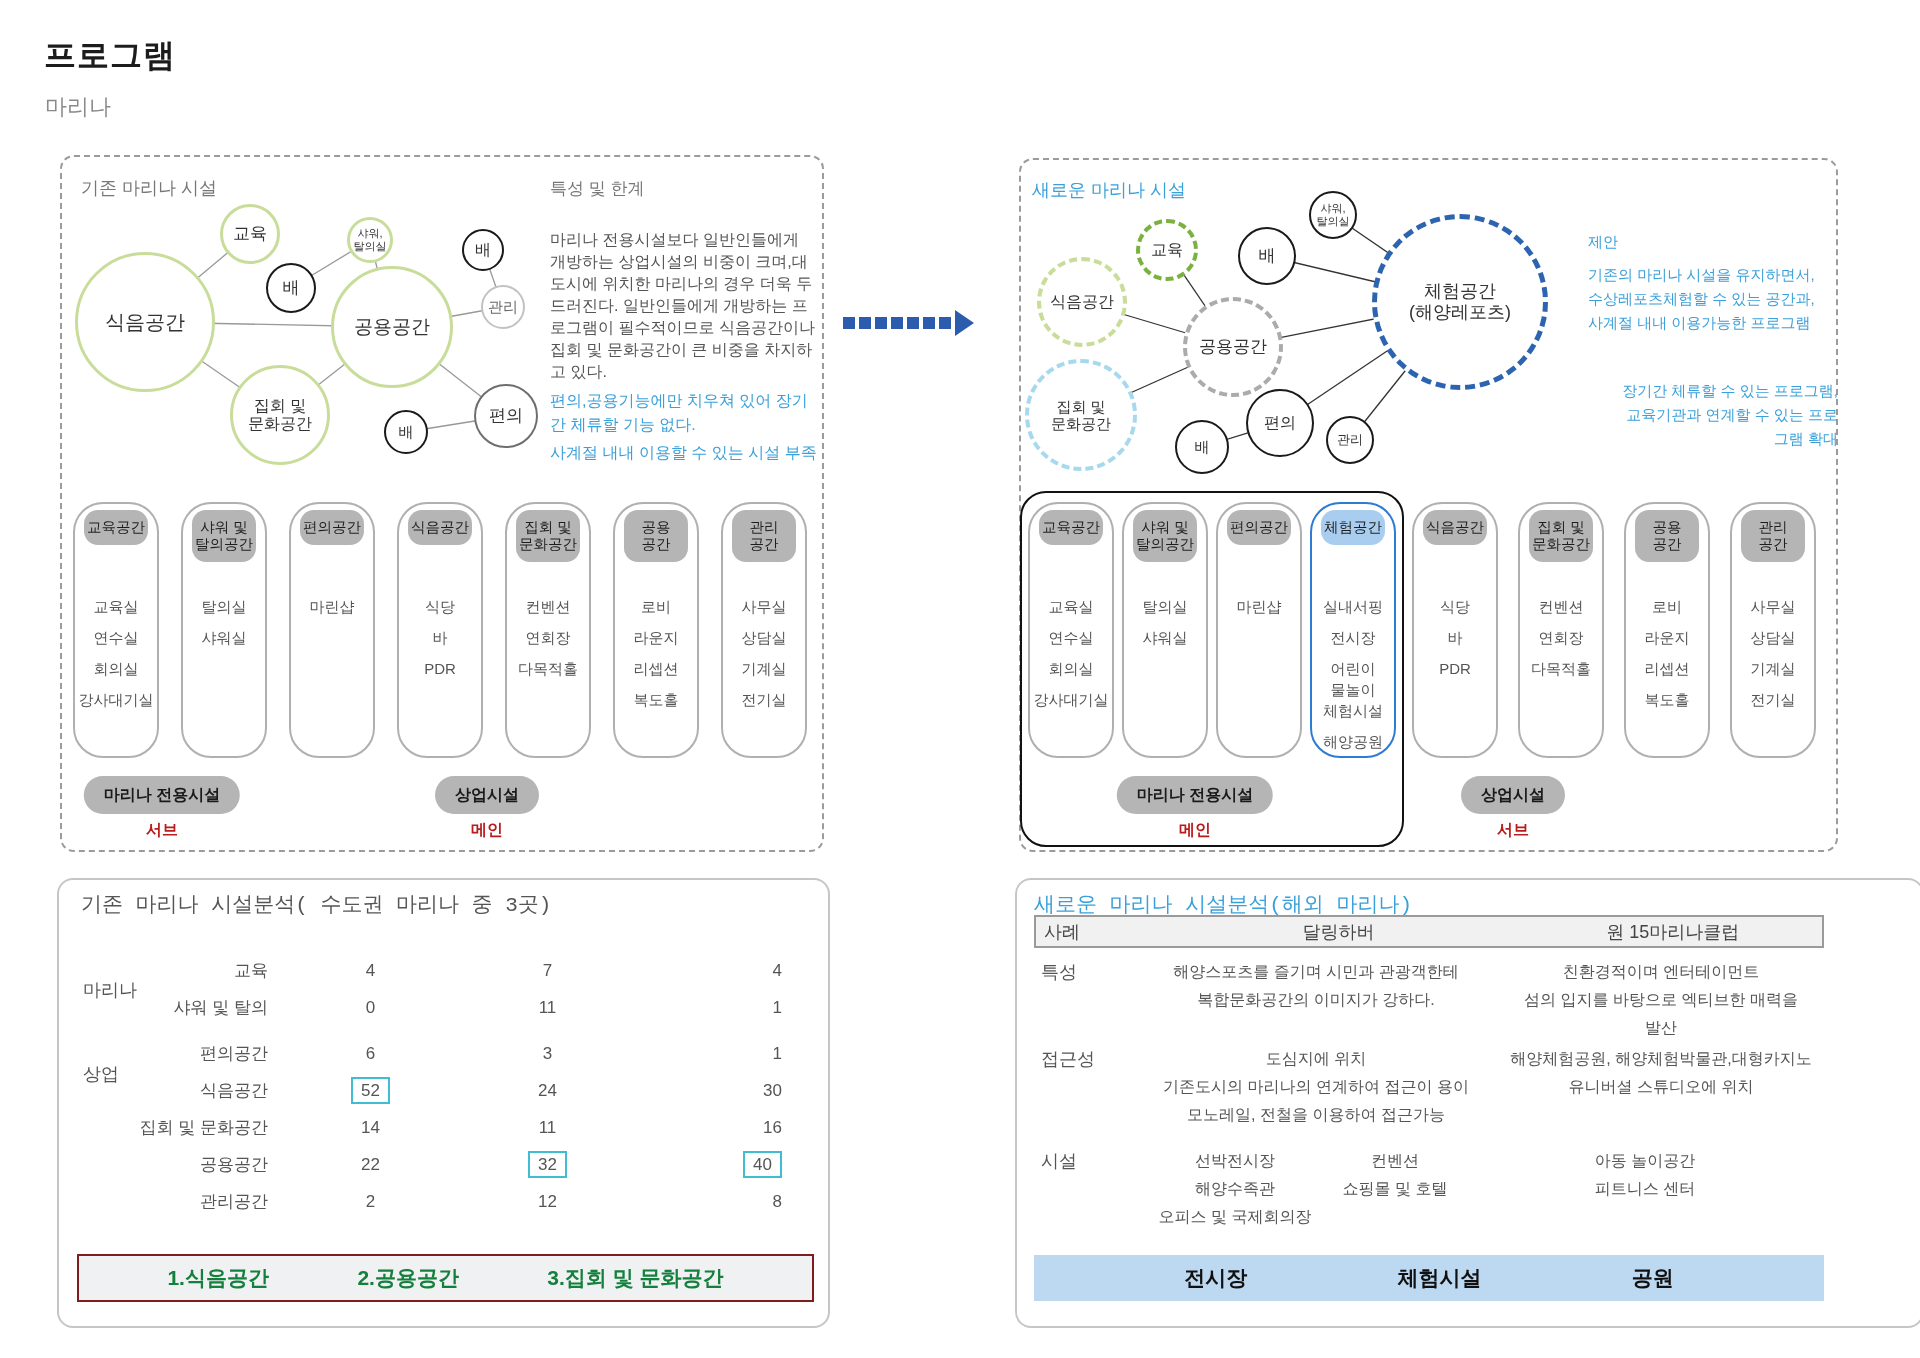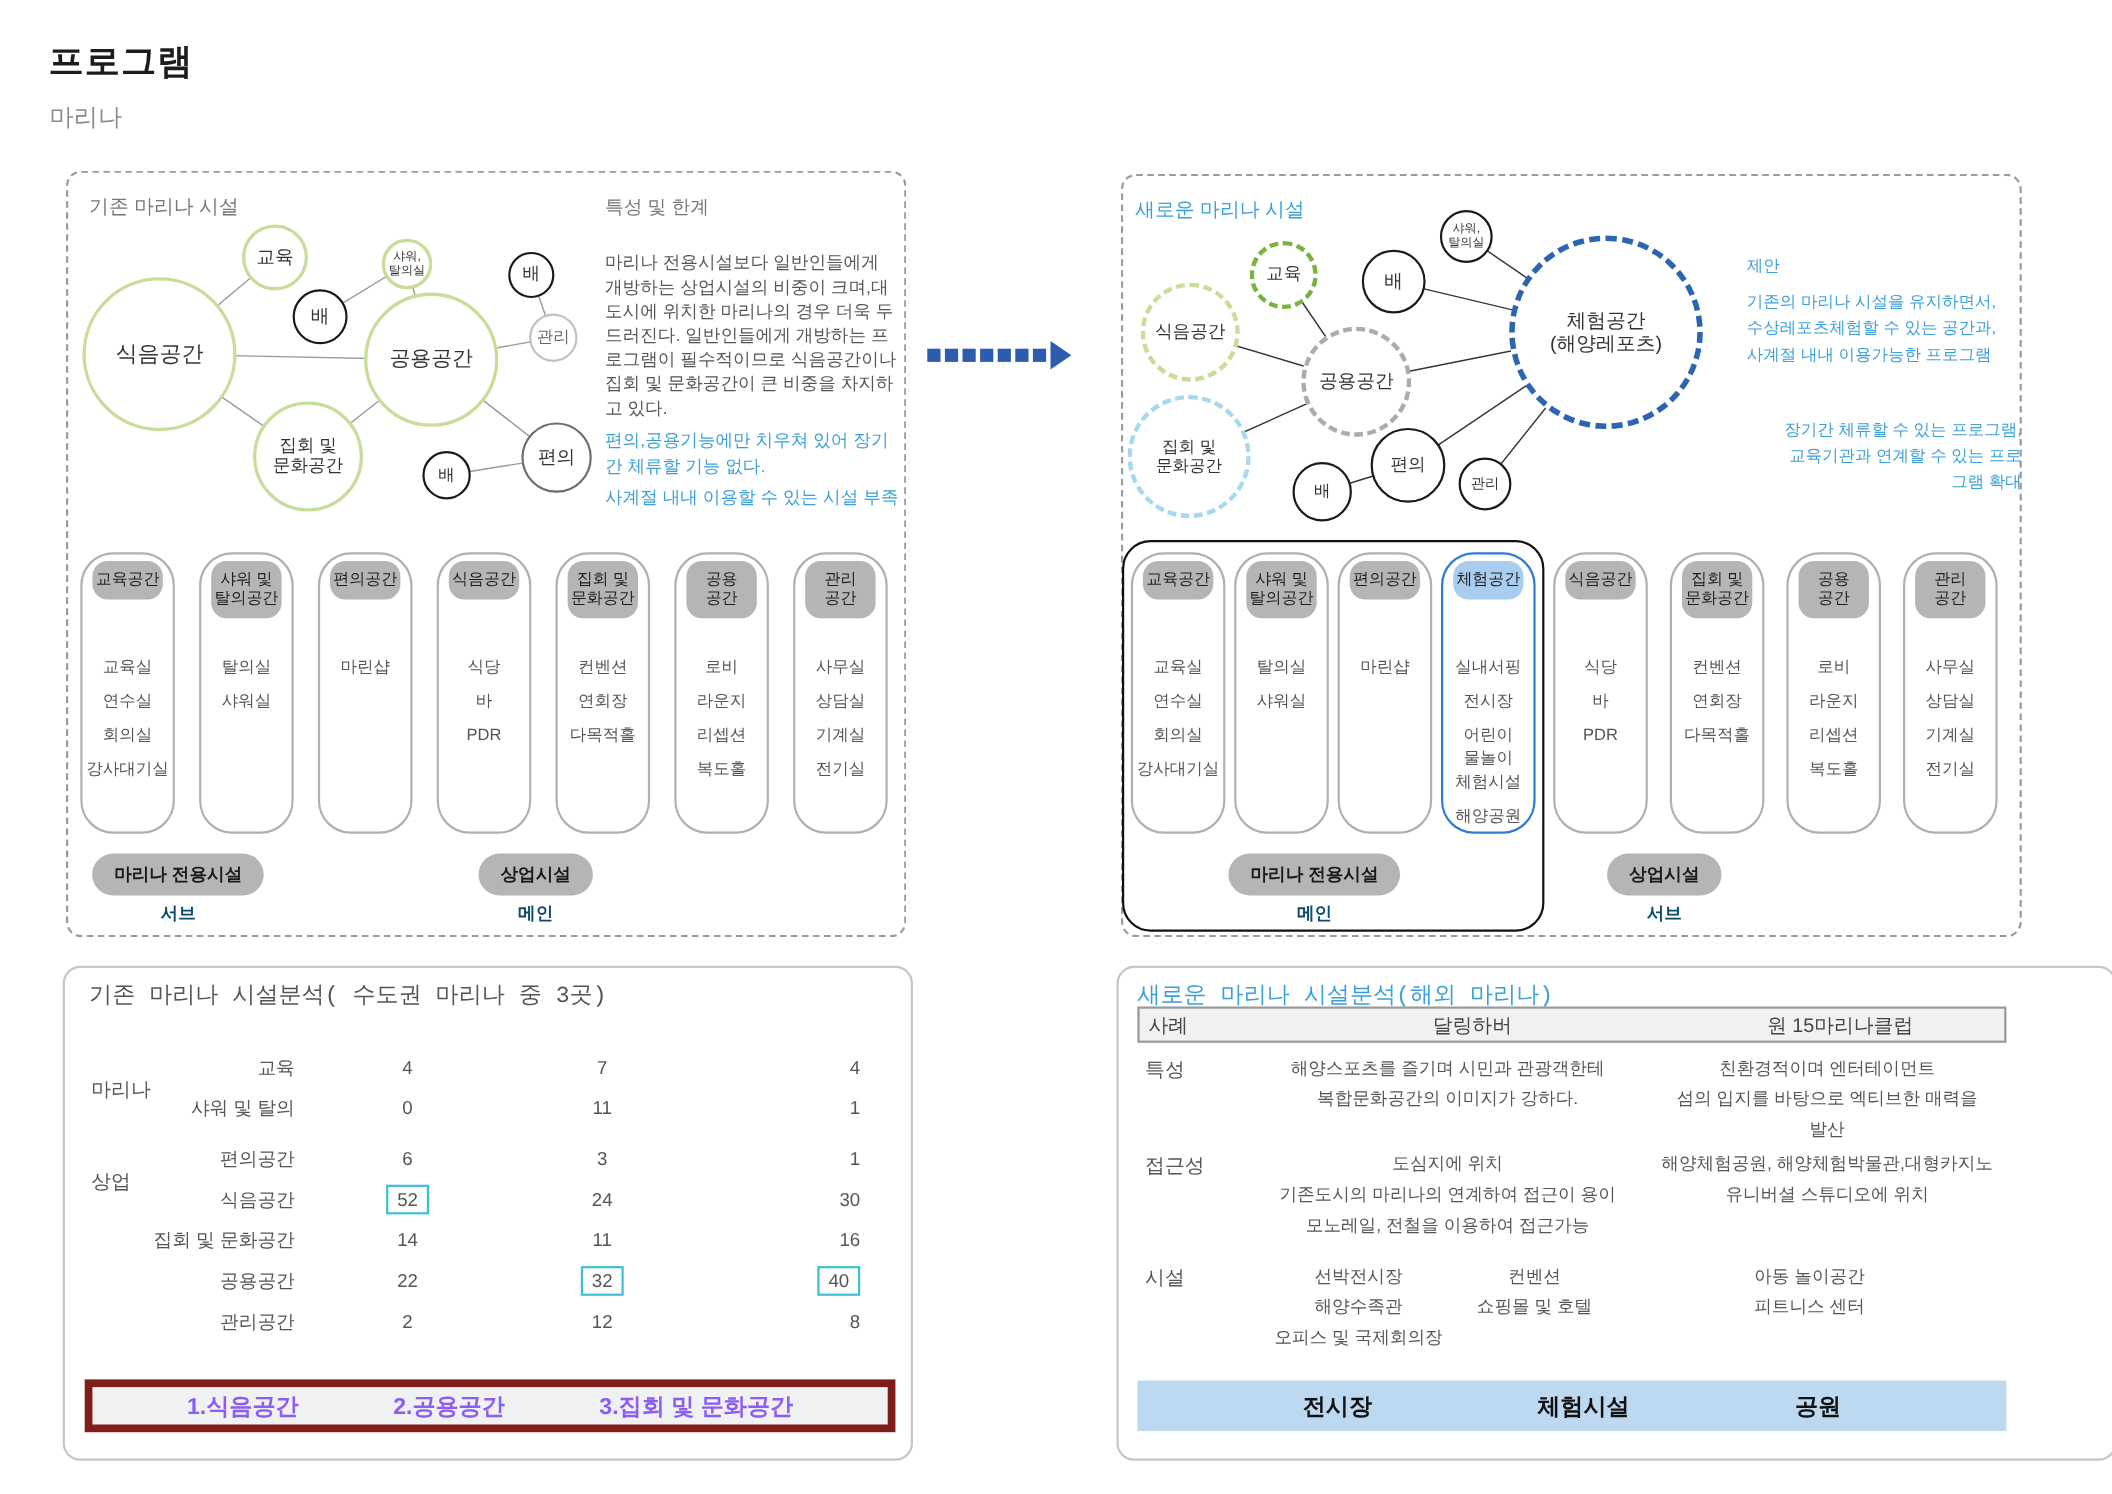--- a/index.html
+++ b/index.html
@@ -27,39 +27,39 @@
   .txt-blue{color:#3aa0da;font-size:16px;line-height:24px;}
   .txt-blue-sm{color:#3aa0da;font-size:15px;line-height:24px;}
   .fcol{position:absolute;top:502px;width:86px;height:256px;border:2px solid #b0b0b0;border-radius:30px;background:#fff;box-sizing:border-box;z-index:3;}
   .fcol.hl{border:2.5px solid #2d7cd4;}
   .chipzone{height:92px;display:flex;align-items:flex-start;justify-content:center;padding-top:6px;box-sizing:border-box;}
   .chip{background:#b5b5b5;border-radius:14px;padding:9px 2px;min-width:64px;display:flex;align-items:center;justify-content:center;text-align:center;font-size:14.5px;font-weight:400;color:#1e1e1e;white-space:pre-line;line-height:17px;box-sizing:border-box;}
   .fcol.hl .chip{background:#a9cdef;}
   .items{text-align:center;font-size:15px;color:#555;}
   .fitem{line-height:21px;margin-bottom:10px;white-space:pre-line;}
   .pill{position:absolute;transform:translateX(-50%);background:#b5b5b5;border-radius:19px;height:38px;display:flex;align-items:center;justify-content:center;font-size:16px;font-weight:700;color:#1a1a1a;padding:0 20px;white-space:nowrap;z-index:4;}
-  .tier{position:absolute;transform:translateX(-50%);font-size:16px;font-weight:700;color:#0c4a6e;z-index:4;}
+  .tier{position:absolute;transform:translateX(-50%);font-size:16px;font-weight:700;color:#b91c1c;z-index:4;}
   .main-box{position:absolute;left:1020px;top:491px;width:384px;height:356px;border:2.5px solid #111;border-radius:26px;box-sizing:border-box;z-index:2;}
   .arrow{position:absolute;left:843px;top:310px;display:flex;align-items:center;gap:4px;z-index:2;}
   .arrow .sq{width:12px;height:12px;background:#2b5cad;}
   .arrow .tri{width:0;height:0;border-left:19px solid #2b5cad;border-top:13px solid transparent;border-bottom:13px solid transparent;}
   .tbl-panel{position:absolute;top:878px;height:450px;border:2px solid #c6c6c6;border-radius:16px;background:#fff;box-sizing:border-box;}
   .tbl-title{position:absolute;font-size:21px;color:#555;white-space:nowrap;font-family:Liberation Mono, monospace;}
   .tbl-title.blue{color:#3aa0da;}
   .thead{position:absolute;background:#f1f1f1;border:2px solid #9a9a9a;display:flex;align-items:center;font-size:18px;color:#444;box-sizing:border-box;}
   .thead .hc{box-sizing:border-box;}
   .trows{position:absolute;left:18px;top:72px;width:737px;}
   .trow{display:flex;height:37px;align-items:center;font-size:17px;color:#555;}
   .trow .c-label{width:205px;text-align:right;padding-right:14px;box-sizing:border-box;white-space:nowrap;}
   .trow .c-v{width:177px;text-align:center;}
   .trow .c-v4{width:178px;text-align:right;padding-right:32px;box-sizing:border-box;}
   .gap-above{margin-top:9px;}
   .tgroup{position:absolute;left:24px;font-size:18px;color:#555;z-index:2;}
   .boxnum{display:inline-block;border:2px solid #3fbdd3;padding:3px 8px;line-height:1;}
-  .summary-bar{position:absolute;left:18px;top:374px;width:737px;height:48px;background:#eff1f2;border:7px solid #7f1d1d;display:flex;align-items:center;justify-content:space-evenly;font-size:21px;font-weight:700;color:#8b5cf6;box-sizing:border-box;}
+  .summary-bar{position:absolute;left:18px;top:374px;width:737px;height:48px;background:#eff1f2;border:2px solid #7f1d1d;display:flex;align-items:center;justify-content:space-evenly;font-size:21px;font-weight:700;color:#15803d;box-sizing:border-box;}
   .rrow-label{position:absolute;left:24px;font-size:18px;color:#555;}
   .rcell{position:absolute;text-align:center;font-size:16px;color:#555;line-height:28px;white-space:pre-line;}
   .footer-bar{position:absolute;left:17px;top:375px;width:790px;height:46px;background:#bdd9f1;display:flex;align-items:center;justify-content:space-evenly;font-size:21px;font-weight:700;color:#111;}
 </style>
 </head>
 <body>
 
 <div class="canvas">
 
   <div class="abs page-title">프로그램</div>

